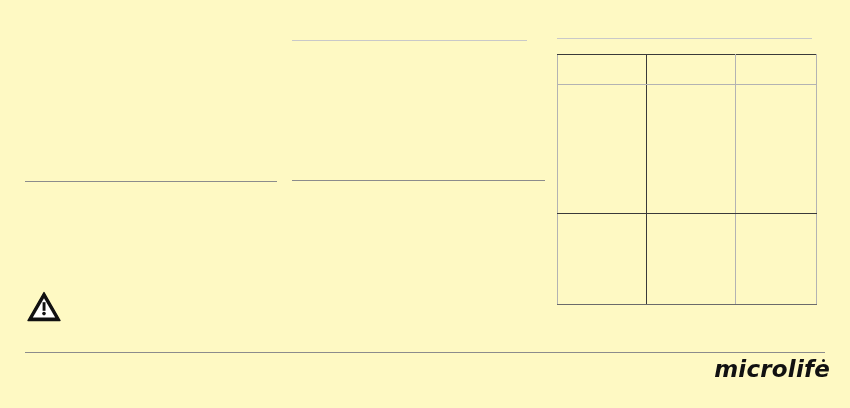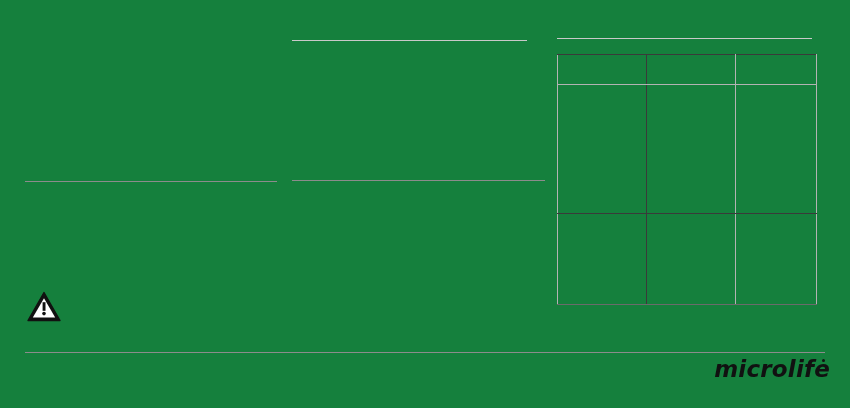--- a/index.html
+++ b/index.html
@@ -7,21 +7,21 @@
     padding: 0;
     background: #ffffff;
   }
   body {
     font-family: "Liberation Sans", sans-serif;
   }
   .page {
     position: relative;
     width: 850px;
     height: 408px;
-    background: #15803d;
+    background: #fef9c3;
     overflow: hidden;
   }
 
   
   .rule {
     position: absolute;
     height: 0;
     border-top: 1px solid #8c8c8c;
   }
   .rule.light {

